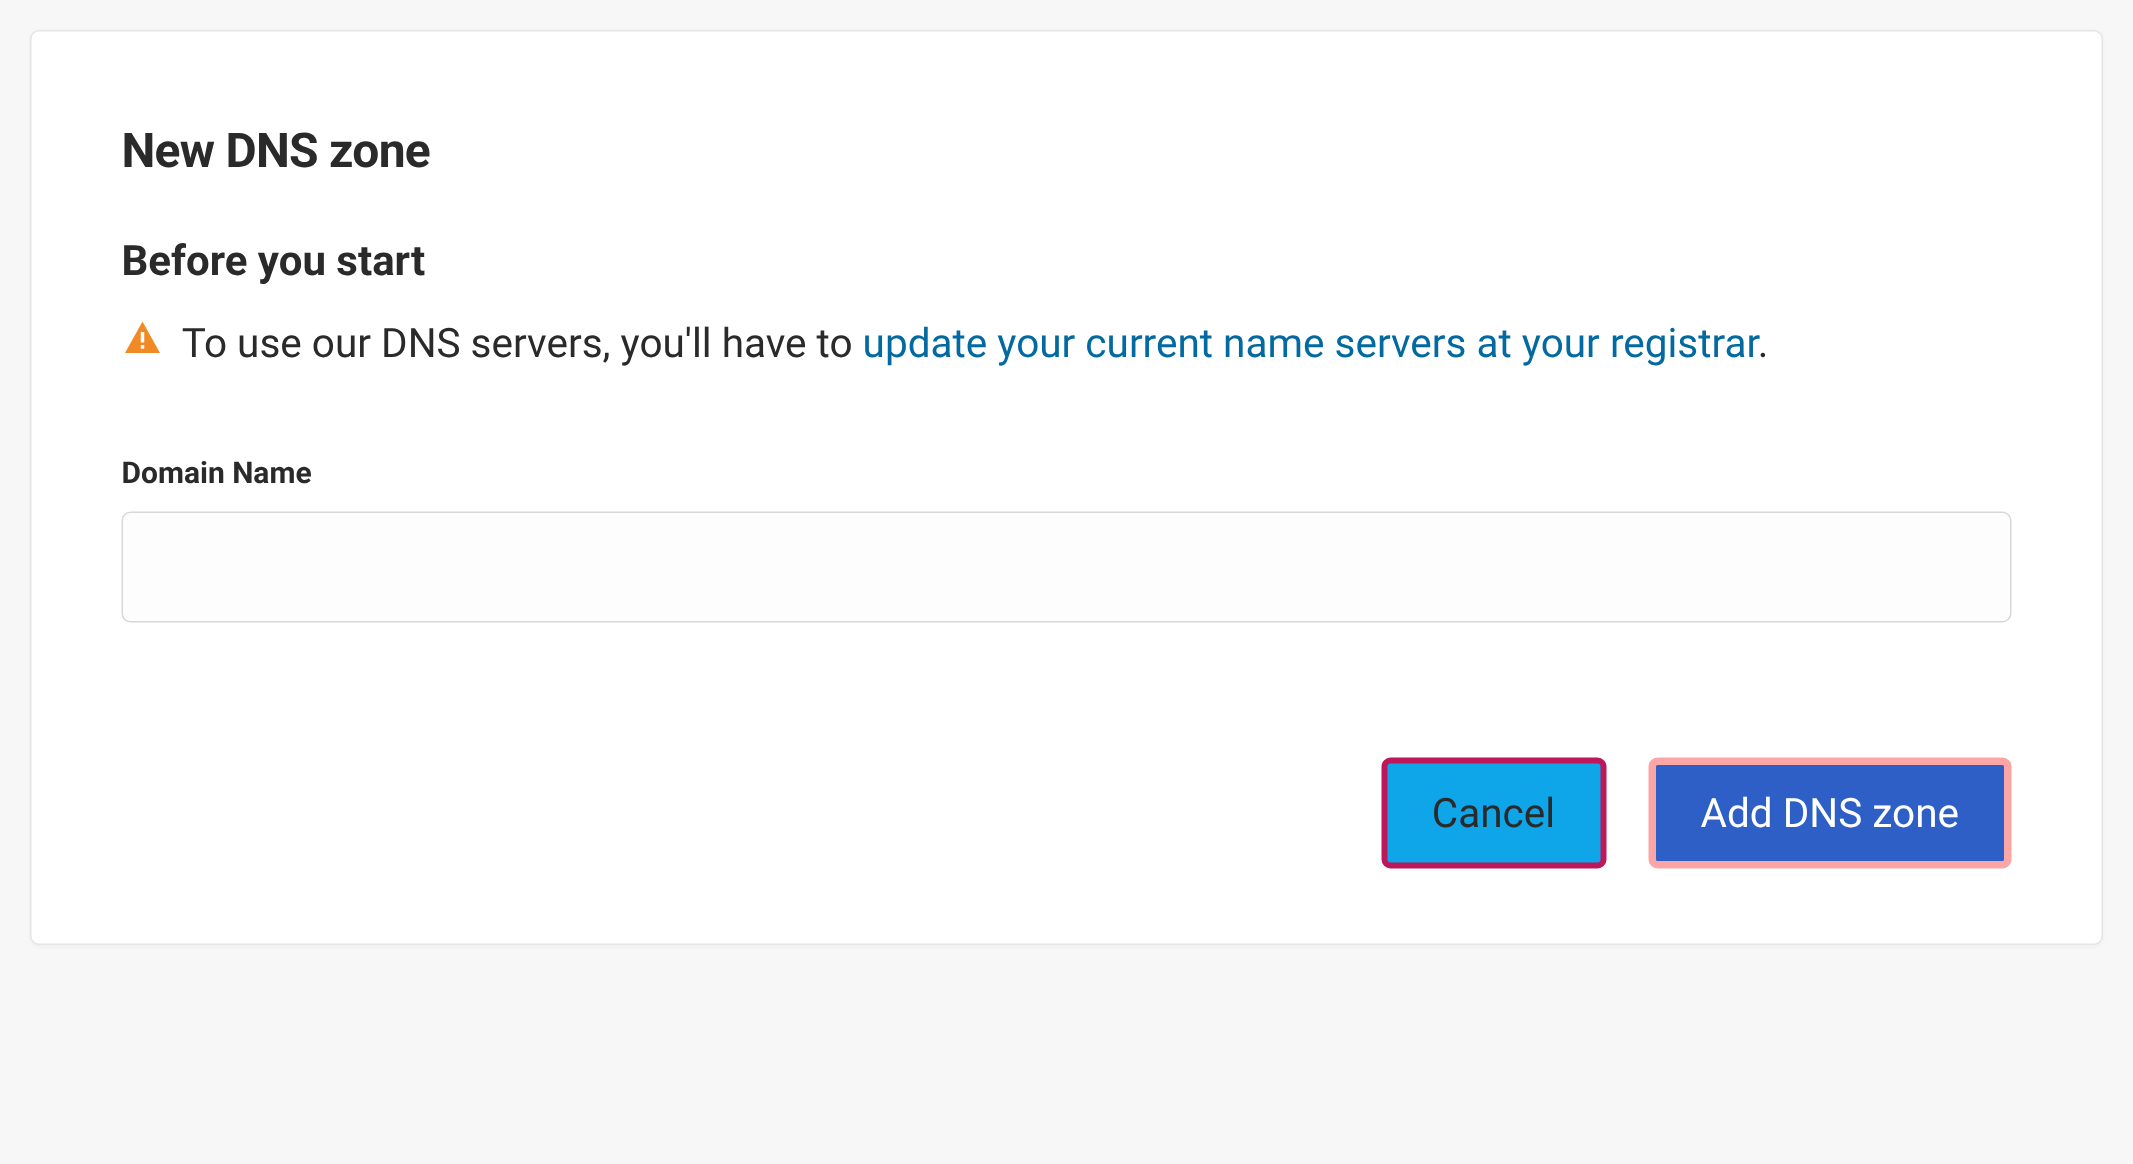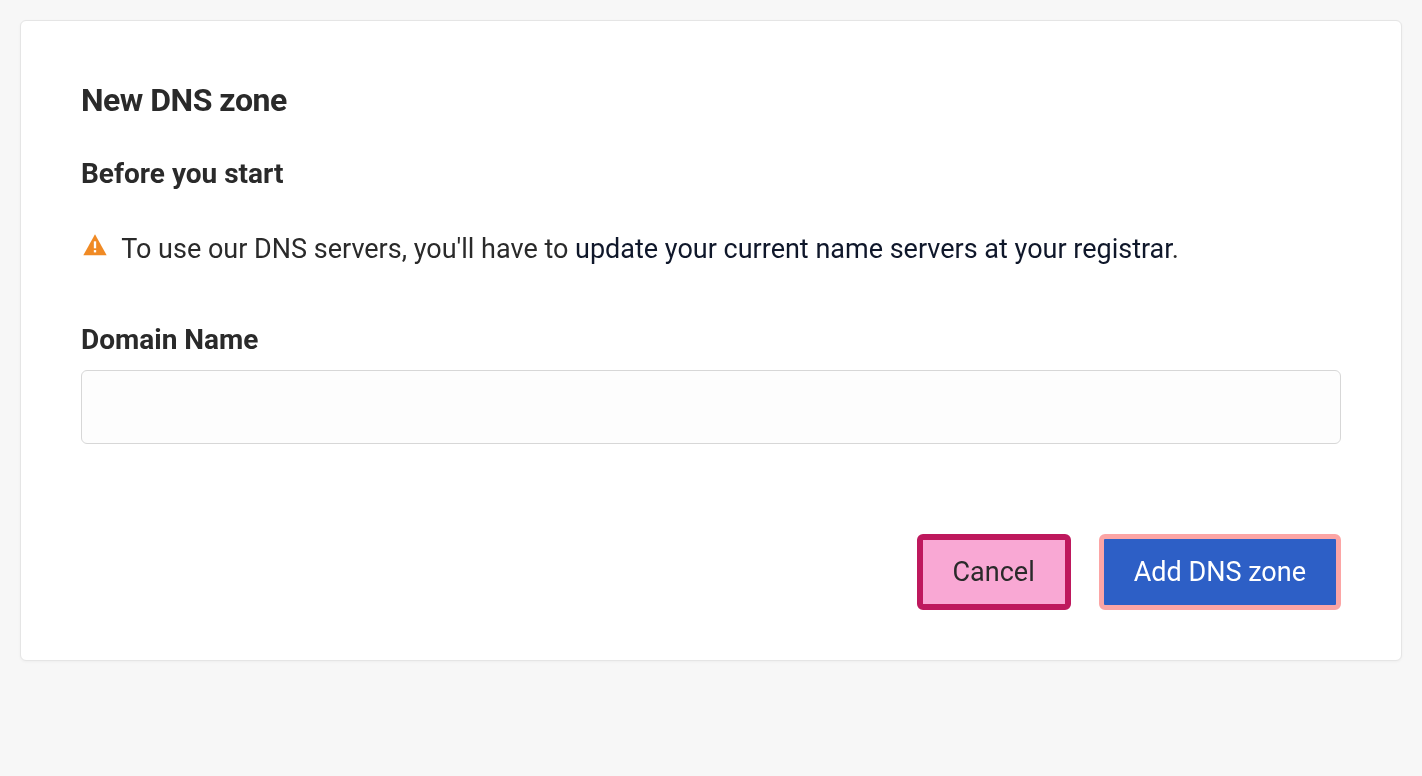--- a/index.html
+++ b/index.html
@@ -24,45 +24,45 @@
       font-size: 32px;
       font-weight: 700;
       color: #2a2a2a;
       margin-bottom: 38px;
       letter-spacing: -0.5px;
     }
     .subheading {
       font-size: 28px;
       font-weight: 700;
       color: #2a2a2a;
-      margin-bottom: 38px;
+      margin-bottom: 18px;
     }
     .notice {
       font-size: 27px;
       color: #2a2a2a;
       line-height: 1.6;
       margin-bottom: 50px;
     }
     .warning-icon {
       display: inline-block;
       vertical-align: -2px;
       margin-right: 6px;
     }
     .warning-icon svg {
       width: 28px;
       height: 28px;
       display: inline-block;
     }
     .notice a {
-      color: #0f172a;
+      color: #0369a1;
       text-decoration: none;
     }
     .field-label {
       display: block;
-      font-size: 28px;
+      font-size: 20px;
       font-weight: 700;
       color: #2a2a2a;
       margin-bottom: 14px;
     }
     .text-input {
       width: 100%;
       height: 74px;
       font-size: 24px;
       padding: 0 18px;
       border: 1px solid #d7d7d7;
@@ -77,22 +77,22 @@
       margin-top: 90px;
     }
     .btn {
       font-size: 27px;
       padding: 16px 30px;
       border-radius: 6px;
       cursor: pointer;
       font-family: inherit;
     }
     .btn-secondary {
-      background: #f9a8d4;
-      border: 6px solid #be185d;
+      background: #0ea5e9;
+      border: 4px solid #be185d;
       color: #2a2a2a;
     }
     .btn-primary {
       background: #2d5fc6;
       border: 5px solid #fca5a5;
       color: #ffffff;
     }
   </style>
 </head>
 <body>

